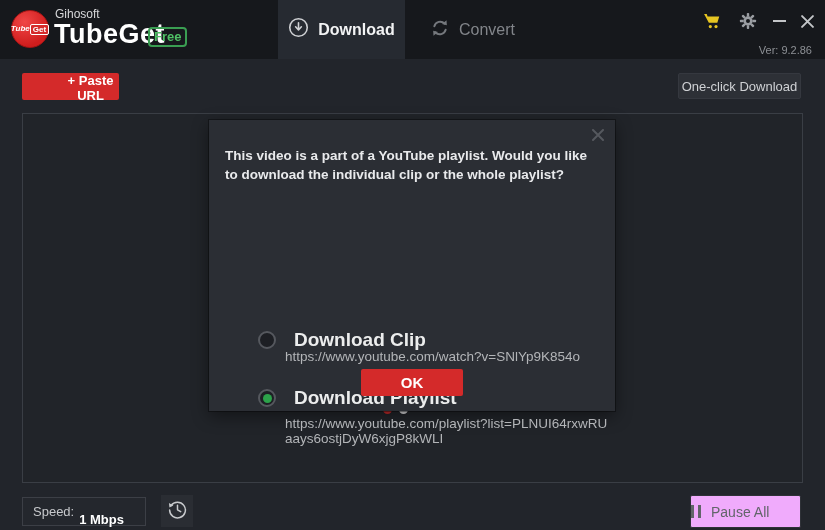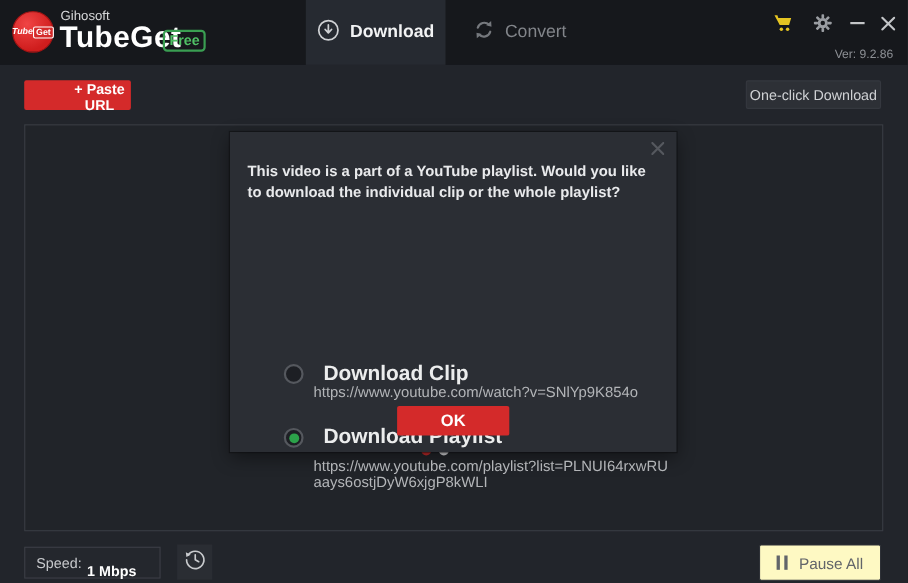--- a/index.html
+++ b/index.html
@@ -69,22 +69,22 @@
   .btn-ok { position:absolute; left:152px; top:249px; width:102px; height:27px; background:#d42a2a; border:none;
             border-radius:2px; color:#fff; font-weight:bold; font-size:15px; font-family:"Liberation Sans", sans-serif; cursor:pointer; }
 
   
   .speed-box { position:absolute; left:22px; top:497px; width:124px; height:29px; background:#24272d;
                border:1px solid #3c3f46; display:flex; align-items:center; padding-left:10px; gap:5px; cursor:pointer; }
   .speed-label { font-size:13px; color:#c7c9cc; }
   .speed-value { font-size:13px; font-weight:bold; color:#ffffff;margin-top:16px; }
   .clock-btn { position:absolute; left:161px; top:495px; width:32px; height:32px; background:#2a2d33;
                display:flex; align-items:center; justify-content:center; cursor:pointer; }
-  .btn-pause { position:absolute; left:690px; top:495px; width:111px; height:33px; background:#fef9c3;
-               border:1px solid #2e3137; border-radius:2px; display:flex; align-items:center; justify-content:center;
+  .btn-pause { position:absolute; left:690px; top:495px; width:111px; height:33px; background:#f0abfc;
+               border:1px solid #2e3137; border-radius:2px; display:flex; align-items:center; justify-content:flex-start;
                gap:10px; cursor:default; }
   .pause-bars { display:flex; gap:4px; }
   .pause-bars i { display:block; width:3px; height:13px; background:#62656a; }
   .pause-label { font-size:14px; color:#62656a; }
 </style>
 </head>
 <body>
 
 <div class="app">
 

